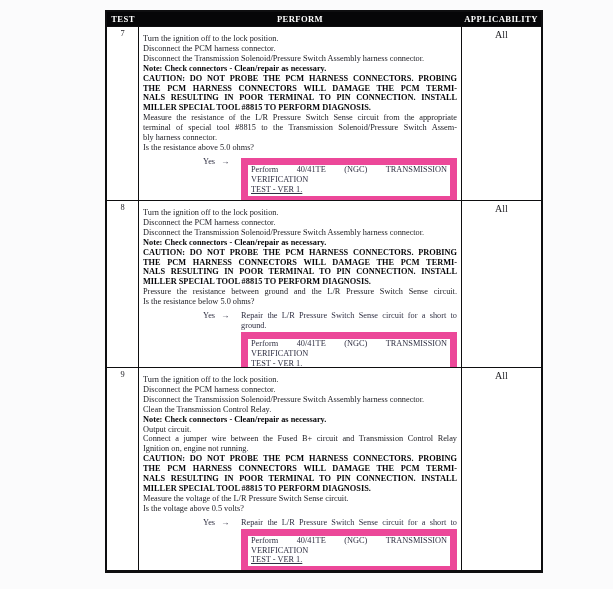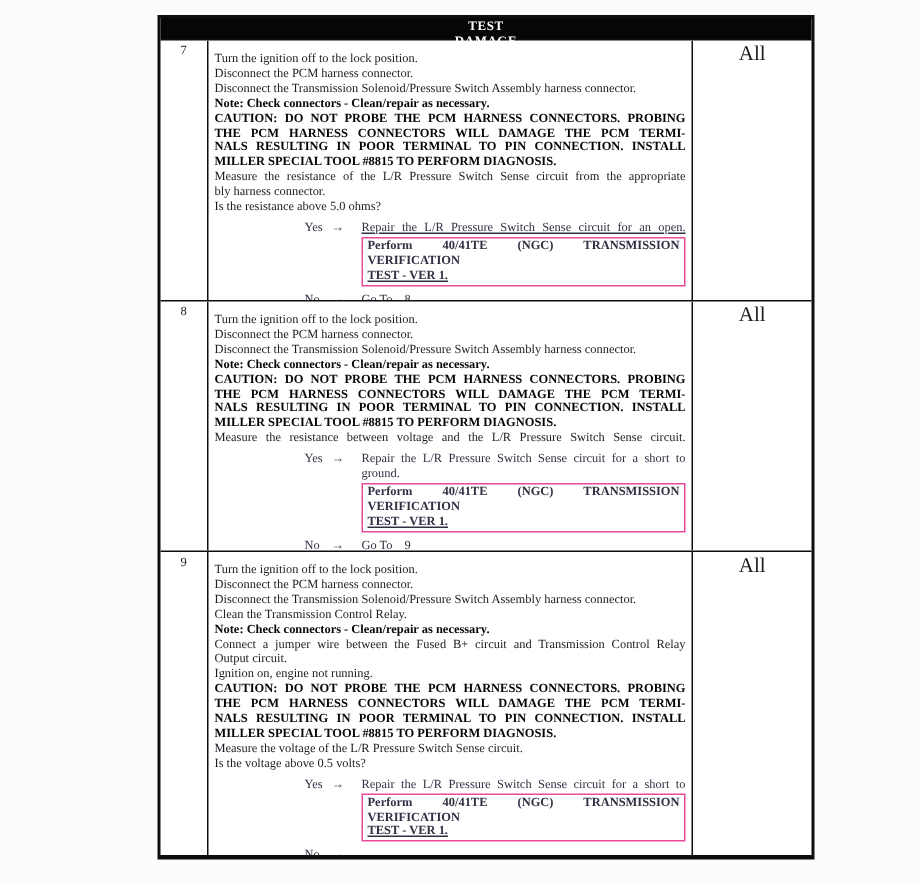--- a/index.html
+++ b/index.html
@@ -7,75 +7,75 @@
     width:613px;height:589px;position:relative;
     background:#fbfbfc;
     font-family:"Liberation Serif", serif;
   }
   .dtable{
     position:absolute;left:105px;top:10px;width:438px;
     box-sizing:border-box;
     border:2px solid #0e0e10;border-bottom-width:3px;
     background:#ffffff;
   }
-  .thead{display:flex;background:#060608;height:14px;align-items:center;flex-direction:column;}
+  .thead{display:flex;background:#060608;height:14px;align-items:center;}
   .th{color:#ffffff;font-weight:bold;font-size:8.6px;text-align:center;letter-spacing:0.4px;}
   .th-test{width:32px;}
   .th-action{flex:1;}
   .th-app{width:80px;}
   .trow{display:flex;border-top:1.5px solid #0e0e10;overflow:hidden;}
   .r0{height:173px;}
   .r1{height:166px;}
   .r2{height:202px;}
   .cell{box-sizing:border-box;}
   .cell-test{width:32px;border-right:1.5px solid #0e0e10;text-align:center;
     font-size:8.4px;padding-top:2px;color:#1b1b20;}
   .cell-action{flex:1;border-right:1.5px solid #0e0e10;padding:7px 4px 0 4px;overflow:hidden;}
-  .cell-app{width:79px;text-align:center;font-size:14px;padding-top:2px;color:#1b1b20;}
+  .cell-app{width:79px;text-align:center;font-size:10px;padding-top:2px;color:#1b1b20;}
   .ln{font-size:8.3px;line-height:9.9px;color:#1c1c22;hyphens:none;}
   .ln.b{font-weight:bold;color:#060609;}
   .ln.j{text-align:justify;text-align-last:justify;}
   .ln.u{text-decoration:underline;}
   .yn{display:flex;margin:4px 0 0 60px;}
   .yn-label{width:18px;font-size:8.3px;line-height:9.9px;color:#303043;flex:none;}
   .yn-arrow{width:14px;margin-right:6px;font-size:8.4px;line-height:9.7px;color:#303043;flex:none;}
   .yn-content{flex:1;min-width:0;}
   .yn-content .ln{color:#303043;}
-  .link-box{border:1px solid #ec4899;margin-top:1px;padding:0 3px 1px 3px;font-weight:bold;}
+  .link-box{border:7px solid #ec4899;margin-top:1px;padding:0 3px 1px 3px;}
   .gnum{margin-left:8px;}
 </style>
 </head>
 <body>
 
 <div class="dtable">
   <div class="thead">
     <div class="th th-test">TEST</div>
-    <div class="th th-action">DAMAGE</div>
+    <div class="th th-action">PERFORM</div>
     <div class="th th-app">APPLICABILITY</div>
   </div>
   <div id="rows">
       <div class="trow r0">
         <div class="cell cell-test">7</div>
         <div class="cell cell-action">
           <div class="ln">Turn the ignition off to the lock position.</div>
           <div class="ln">Disconnect the PCM harness connector.</div>
           <div class="ln">Disconnect the Transmission Solenoid/Pressure Switch Assembly harness connector.</div>
           <div class="ln b">Note: Check connectors - Clean/repair as necessary.</div>
           <div class="ln b j">CAUTION: DO NOT PROBE THE PCM HARNESS CONNECTORS. PROBING</div>
           <div class="ln b j">THE PCM HARNESS CONNECTORS WILL DAMAGE THE PCM TERMI-</div>
           <div class="ln b j">NALS RESULTING IN POOR TERMINAL TO PIN CONNECTION. INSTALL</div>
           <div class="ln b">MILLER SPECIAL TOOL #8815 TO PERFORM DIAGNOSIS.</div>
           <div class="ln j">Measure the resistance of the L/R Pressure Switch Sense circuit from the appropriate</div>
+          <div class="ln j">terminal of special tool #8815 to the Transmission Solenoid/Pressure Switch Assem-</div>
           <div class="ln">bly harness connector.</div>
           <div class="ln">Is the resistance above 5.0 ohms?</div>
           <div class="yn">
             <span class="yn-label">Yes</span>
             <span class="yn-arrow">→</span>
             <div class="yn-content">
-              <div class="ln j u">Repair the L/R Pressure Switch Sense circuit for an open.</div>
               <div class="link-box">
                 <div class="ln j">Perform 40/41TE (NGC) TRANSMISSION VERIFICATION</div>
                 <div class="ln u">TEST - VER 1.</div>
               </div>
             </div>
           </div>
           <div class="yn">
             <span class="yn-label">No</span>
             <span class="yn-arrow">→</span>
             <div class="yn-content">
@@ -89,21 +89,22 @@
         <div class="cell cell-test">8</div>
         <div class="cell cell-action">
           <div class="ln">Turn the ignition off to the lock position.</div>
           <div class="ln">Disconnect the PCM harness connector.</div>
           <div class="ln">Disconnect the Transmission Solenoid/Pressure Switch Assembly harness connector.</div>
           <div class="ln b">Note: Check connectors - Clean/repair as necessary.</div>
           <div class="ln b j">CAUTION: DO NOT PROBE THE PCM HARNESS CONNECTORS. PROBING</div>
           <div class="ln b j">THE PCM HARNESS CONNECTORS WILL DAMAGE THE PCM TERMI-</div>
           <div class="ln b j">NALS RESULTING IN POOR TERMINAL TO PIN CONNECTION. INSTALL</div>
           <div class="ln b">MILLER SPECIAL TOOL #8815 TO PERFORM DIAGNOSIS.</div>
-          <div class="ln j">Measure the resistance between voltage and the L/R Pressure Switch Sense circuit.</div>
+          <div class="ln j">Pressure the resistance between ground and the L/R Pressure Switch Sense circuit.</div>
+          <div class="ln">Is the resistance below 5.0 ohms?</div>
           <div class="yn">
             <span class="yn-label">Yes</span>
             <span class="yn-arrow">→</span>
             <div class="yn-content">
               <div class="ln j">Repair the L/R Pressure Switch Sense circuit for a short to</div>
               <div class="ln">ground.</div>
               <div class="link-box">
                 <div class="ln j">Perform 40/41TE (NGC) TRANSMISSION VERIFICATION</div>
                 <div class="ln u">TEST - VER 1.</div>
               </div>
@@ -120,22 +121,22 @@
         <div class="cell cell-app">All</div>
       </div>
       <div class="trow r2">
         <div class="cell cell-test">9</div>
         <div class="cell cell-action">
           <div class="ln">Turn the ignition off to the lock position.</div>
           <div class="ln">Disconnect the PCM harness connector.</div>
           <div class="ln">Disconnect the Transmission Solenoid/Pressure Switch Assembly harness connector.</div>
           <div class="ln">Clean the Transmission Control Relay.</div>
           <div class="ln b">Note: Check connectors - Clean/repair as necessary.</div>
+          <div class="ln">Output circuit.</div>
           <div class="ln j">Connect a jumper wire between the Fused B+ circuit and Transmission Control Relay</div>
-          <div class="ln">Output circuit.</div>
           <div class="ln">Ignition on, engine not running.</div>
           <div class="ln b j">CAUTION: DO NOT PROBE THE PCM HARNESS CONNECTORS. PROBING</div>
           <div class="ln b j">THE PCM HARNESS CONNECTORS WILL DAMAGE THE PCM TERMI-</div>
           <div class="ln b j">NALS RESULTING IN POOR TERMINAL TO PIN CONNECTION. INSTALL</div>
           <div class="ln b">MILLER SPECIAL TOOL #8815 TO PERFORM DIAGNOSIS.</div>
           <div class="ln">Measure the voltage of the L/R Pressure Switch Sense circuit.</div>
           <div class="ln">Is the voltage above 0.5 volts?</div>
           <div class="yn">
             <span class="yn-label">Yes</span>
             <span class="yn-arrow">→</span>

